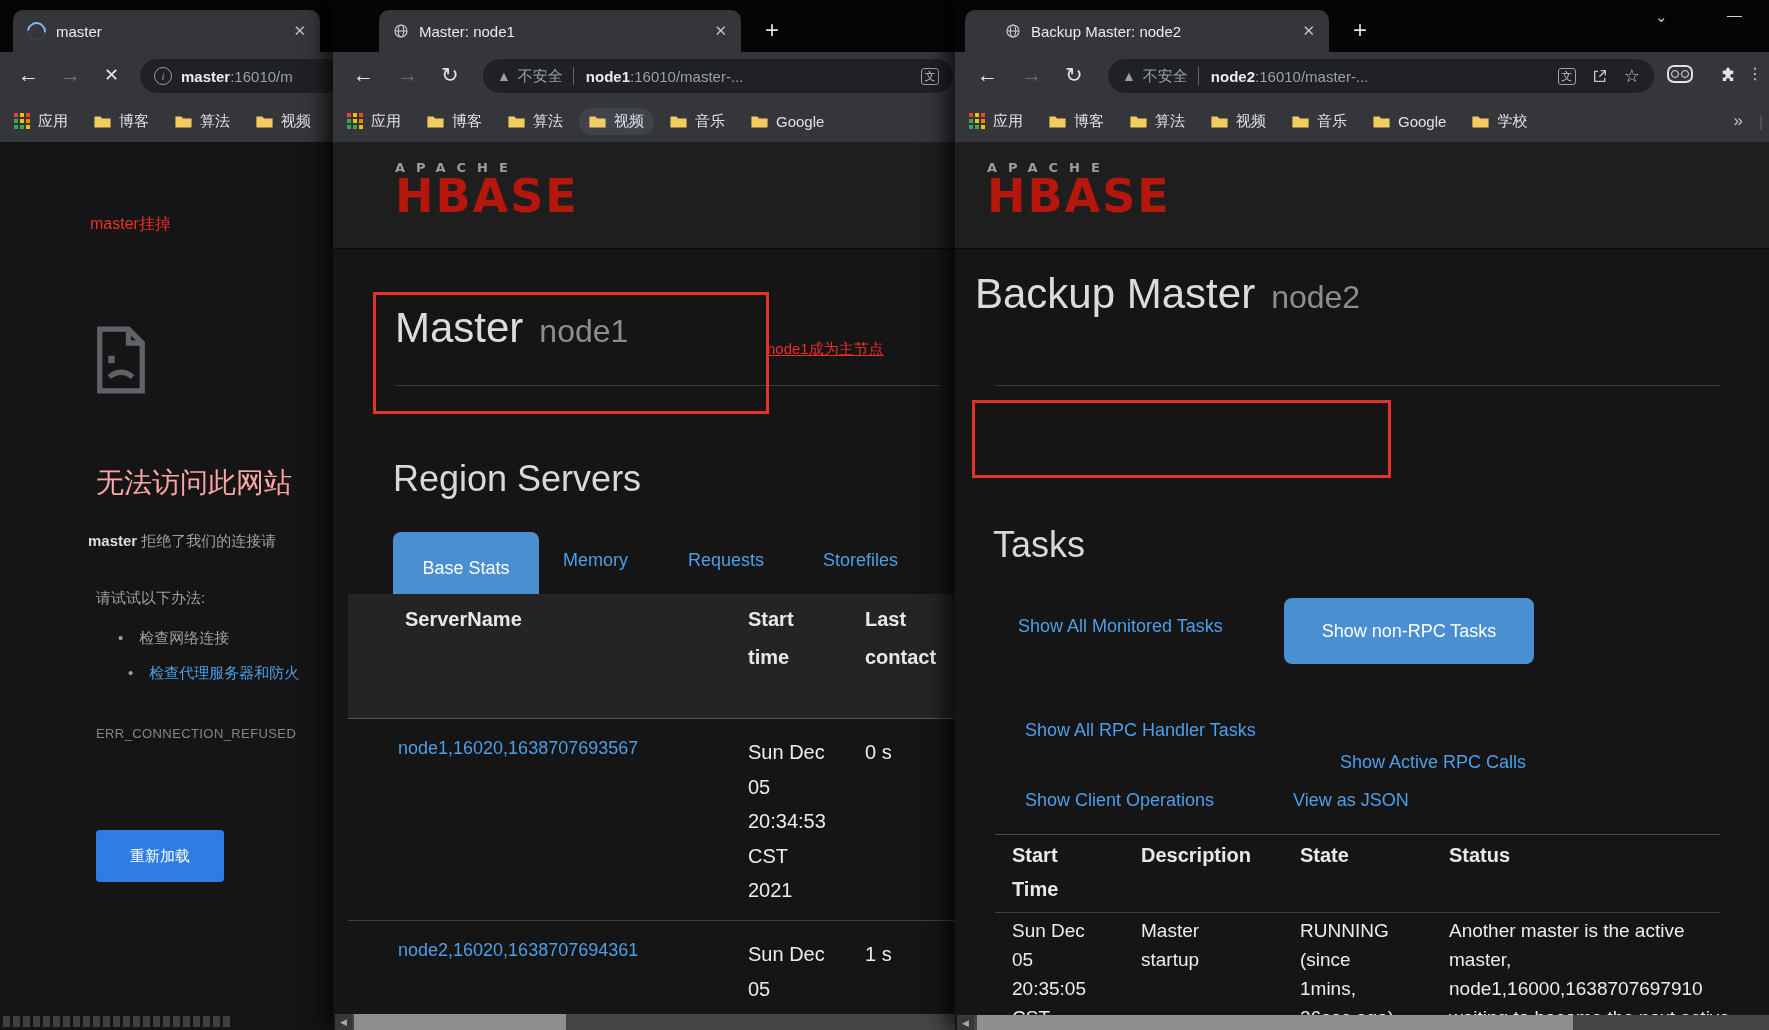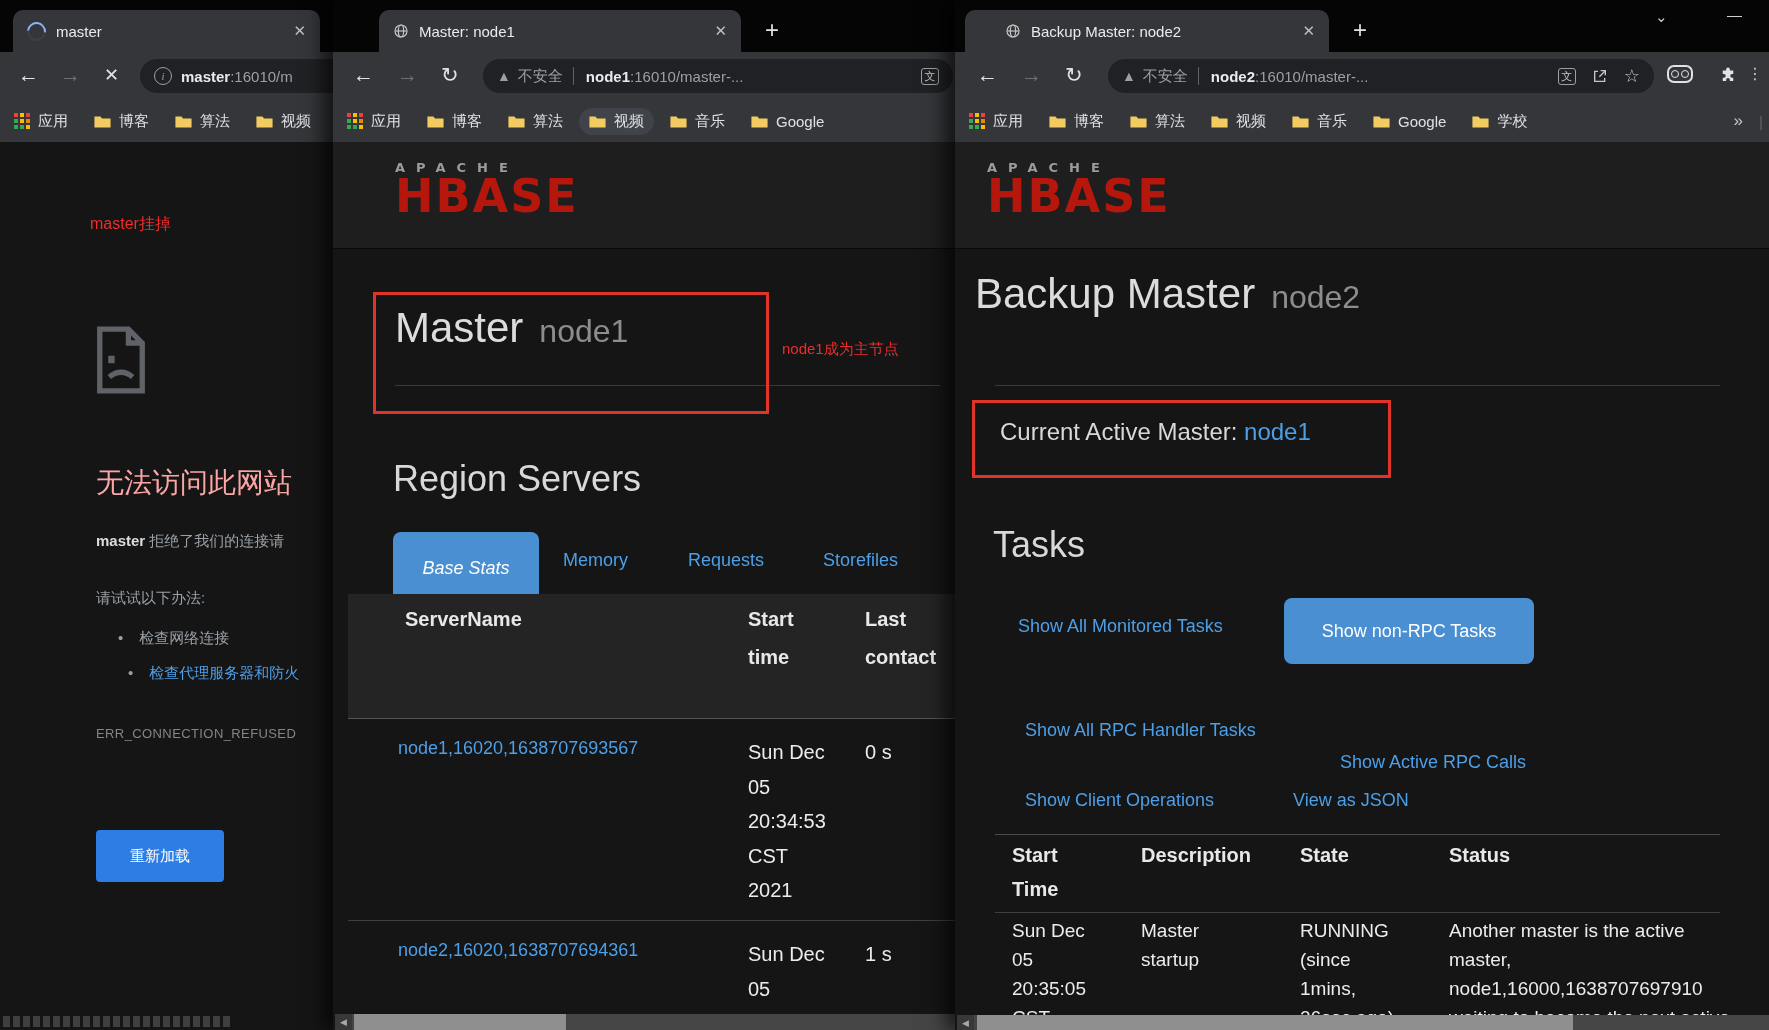--- a/index.html
+++ b/index.html
@@ -140,21 +140,21 @@
   </div>
   <div class="content">
     <span class="err-note" style="left:90px;top:72px;">master挂掉</span>
     <svg style="position:absolute;left:95px;top:184px;" width="52" height="68" viewBox="0 0 48 64">
       <path d="M4 3h27l13 13v45H4z" fill="none" stroke="#5f6368" stroke-width="5"></path>
       <path d="M31 3v13h13" fill="none" stroke="#5f6368" stroke-width="5"></path>
       <rect x="12" y="28" width="6" height="7" fill="#5f6368"></rect>
       <path d="M13 48q11 -9 22 0" fill="none" stroke="#5f6368" stroke-width="5"></path>
     </svg>
     <div class="err-title" style="left:96px;top:322px;">无法访问此网站</div>
-    <div class="err-msg" style="left:96px;top:390px;">
+    <div class="err-msg" style="left:88px;top:390px;">
       <b>master</b><span> 拒绝了我们的连接请</span>
     </div>
     <div class="err-hint" style="left:96px;top:447px;">请试试以下办法:</div>
     <div class="err-li" style="left:118px;top:487px;">
       <span class="dot">•</span><span>检查网络连接</span>
     </div>
     <div class="err-li" style="left:128px;top:522px;">
       <span class="dot">•</span><a class="blink" style="text-decoration:none;">检查代理服务器和防火</a>
     </div>
     <div class="err-code" style="left:96px;top:584px;">ERR_CONNECTION_REFUSED</div>
@@ -241,23 +241,23 @@
       <div class="logo" style="left:62px;top:18px;">
         <div class="logo-top">APACHE</div>
         <div class="logo-word">HBASE</div>
       </div>
     </div>
     <div class="h1" style="left:62px;top:162px;">
       <span>Master</span><span class="sub">node1</span>
     </div>
     <div class="hr" style="left:62px;width:545px;top:243px;"></div>
     <div class="red-box" style="left:40px;top:150px;width:390px;height:116px;"></div>
-    <span class="red-note" style="left:449px;top:198px;">node1成为主节点</span>
+    <span class="red-note" style="left:434px;top:198px;text-decoration:underline;">node1成为主节点</span>
     <div class="h2" style="left:60px;top:316px;">Region Servers</div>
-    <div class="btn-blue" style="left:60px;top:390px;width:146px;height:72px;font-style:italic;">Base Stats</div>
+    <div class="btn-blue" style="left:60px;top:390px;width:146px;height:72px;">Base Stats</div>
     <span class="tablink" style="left:230px;top:408px;">Memory</span>
     <span class="tablink" style="left:355px;top:408px;">Requests</span>
     <span class="tablink" style="left:490px;top:408px;">Storefiles</span>
     <div class="band" style="left:15px;right:0;top:452px;height:124px;"></div>
     <span class="th" style="left:72px;top:466px;">ServerName</span>
     <span class="th" style="left:415px;top:466px;">Start</span>
     <span class="th" style="left:415px;top:504px;">time</span>
     <span class="th" style="left:532px;top:466px;">Last</span>
     <span class="th" style="left:532px;top:504px;">contact</span>
 
@@ -387,23 +387,20 @@
       <div class="logo" style="left:32px;top:18px;">
         <div class="logo-top">APACHE</div>
         <div class="logo-word">HBASE</div>
       </div>
     </div>
     <div class="h1" style="left:20px;top:128px;">
       <span>Backup Master</span><span class="sub">node2</span>
     </div>
     <div class="hr" style="left:40px;width:725px;top:243px;"></div>
     <div class="red-box" style="left:17px;top:258px;width:413px;height:72px;"></div>
-    <div style="position:absolute;left:45px;top:276px;font-size:24px;color:#d8d8d8;white-space:nowrap;">
-      <span>Current Active Master: </span><a class="blink" style="text-decoration:none;">node1</a>
-    </div>
     <div class="h2" style="left:38px;top:382px;">Tasks</div>
     <span class="tablink" style="left:63px;top:474px;">Show All Monitored Tasks</span>
     <div class="btn-blue" style="left:329px;top:456px;width:250px;height:66px;">Show non-RPC Tasks</div>
     <span class="tablink" style="left:70px;top:578px;">Show All RPC Handler Tasks</span>
     <span class="tablink" style="left:385px;top:578px;margin-top:32px;">Show Active RPC Calls</span>
     <span class="tablink" style="left:70px;top:648px;">Show Client Operations</span>
     <span class="tablink" style="left:338px;top:648px;">View as JSON</span>
     <div class="sepline" style="left:40px;width:725px;top:692px;background:#4a4a4a;"></div>
     <span class="th" style="left:57px;top:702px;">Start</span>
     <span class="th" style="left:57px;top:736px;">Time</span>

